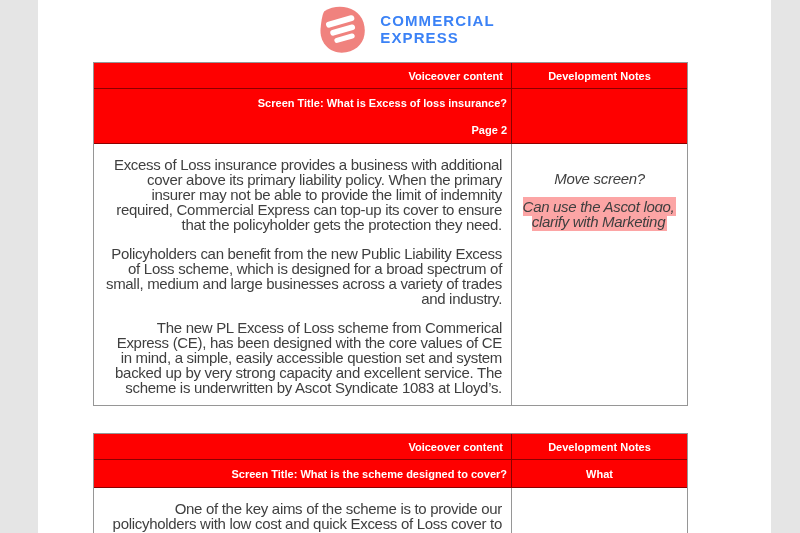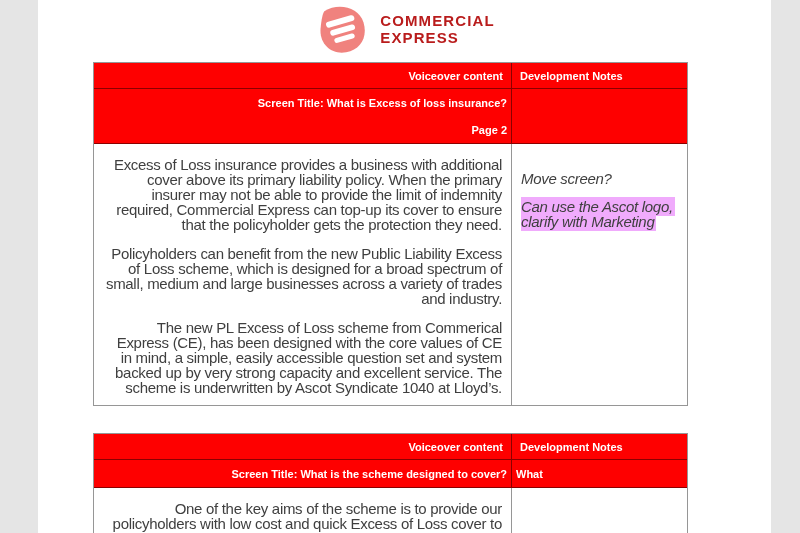--- a/index.html
+++ b/index.html
@@ -4,47 +4,47 @@
 <style>
   * { margin:0; padding:0; box-sizing:border-box; }
   body { width:800px; height:533px; overflow:hidden; font-family:"Liberation Sans", sans-serif; }
 
   .viewport { position:relative; width:800px; height:533px; overflow:hidden; background:#e5e5e5; }
   .paper { position:absolute; left:38px; top:0; width:733px; min-height:640px; background:#ffffff; }
 
   
   .logo { display:flex; justify-content:center; align-items:center; gap:9px; padding-top:3px; height:55px; }
   .logo-mark { width:57px; height:51px; flex:0 0 auto; }
-  .logo-wordmark { color:#b91c1c; font-size:15px; font-weight:600; letter-spacing:1.1px; line-height:17px; }
+  .logo-wordmark { color:#3b82f6; font-size:15px; font-weight:600; letter-spacing:1.1px; line-height:17px; }
   .logo-wordmark div { white-space:nowrap; }
 
   
   .vo-table { width:595px; margin:0 0 0 55px; border:1px solid #969696; background:#fff; }
   .vo-table.first { margin-top:7px; }
   .vo-table.second { margin-top:27px; }
   .trow { display:flex; }
   .cell { box-sizing:border-box; }
   .c1 { width:418px; border-right:1px solid #969696;text-align:right; }
-  .c2 { flex:1; }
+  .c2 { flex:1;text-align:center; }
 
   .red { background:#fe0000; color:#ffffff; font-weight:bold; font-size:11px; line-height:14px; }
   .red.c1 { border-right-color:rgba(0,0,0,0.45); }
   .hdr .cell { padding:6px 8px 5px; }
   .hdr .cell { border-bottom:1px solid rgba(0,0,0,0.45); }
   .ttl .cell { padding:7px 4px 6px; border-bottom:1px solid rgba(0,0,0,0.45); }
   .ttl .page-label { margin-top:13px; }
 
   .body-row .cell { padding:13px 9px 10px; font-size:15px; letter-spacing:-0.3px; line-height:15px; color:#3f3f3f; }
   .body-row.tall { min-height:200px; }
   .body-row p { margin:0; }
   .body-row p + p { margin-top:14px; }
 
   .note-first { font-style:italic; margin-top:14px !important; }
   .note-hl { font-style:italic; margin-top:13px !important; }
-  .note-hl mark { background:#f0abfc; color:#3f3f3f; padding:1px 2px 1px 0; -webkit-box-decoration-break:clone; box-decoration-break:clone; }
+  .note-hl mark { background:#fca5a5; color:#3f3f3f; padding:1px 2px 1px 0; -webkit-box-decoration-break:clone; box-decoration-break:clone; }
 </style>
 </head>
 <body>
 
 <div class="viewport">
   <div class="paper">
 
     <div class="logo">
       <svg class="logo-mark" viewBox="0 0 60 56" aria-hidden="true">
         <path d="M 10 8 C 26 -2 48 4 53 20 C 58 36 50 50 34 53 C 18 56 4 44 6 26 C 7 17 8 11 10 8 Z" fill="#f0827e"></path>
@@ -69,21 +69,21 @@
         <div class="cell c1 red">
           <div>Screen Title: What is Excess of loss insurance?</div>
           <div class="page-label">Page 2</div>
         </div>
         <div class="cell c2 red"></div>
       </div>
       <div class="trow body-row tall">
         <div class="cell c1">
           <p>Excess of Loss insurance provides a business with additional cover above its primary liability policy. When the primary insurer may not be able to provide the limit of indemnity required, Commercial Express can top-up its cover to ensure that the policyholder gets the protection they need.</p>
           <p>Policyholders can benefit from the new Public Liability Excess of Loss scheme, which is designed for a broad spectrum of small, medium and large businesses across a variety of trades and industry.</p>
-          <p>The new PL Excess of Loss scheme from Commerical Express (CE), has been designed with the core values of CE in mind, a simple, easily accessible question set and system backed up by very strong capacity and excellent service. The scheme is underwritten by Ascot Syndicate 1040 at Lloyd’s.</p>
+          <p>The new PL Excess of Loss scheme from Commerical Express (CE), has been designed with the core values of CE in mind, a simple, easily accessible question set and system backed up by very strong capacity and excellent service. The scheme is underwritten by Ascot Syndicate 1083 at Lloyd’s.</p>
         </div>
         <div class="cell c2">
           <p class="note-first">Move screen?</p>
           <p class="note-hl"><mark>Can use the Ascot logo, clarify with Marketing</mark></p>
         </div>
       </div>
     </div>
 
     <div class="vo-table second">
       <div class="trow hdr">

